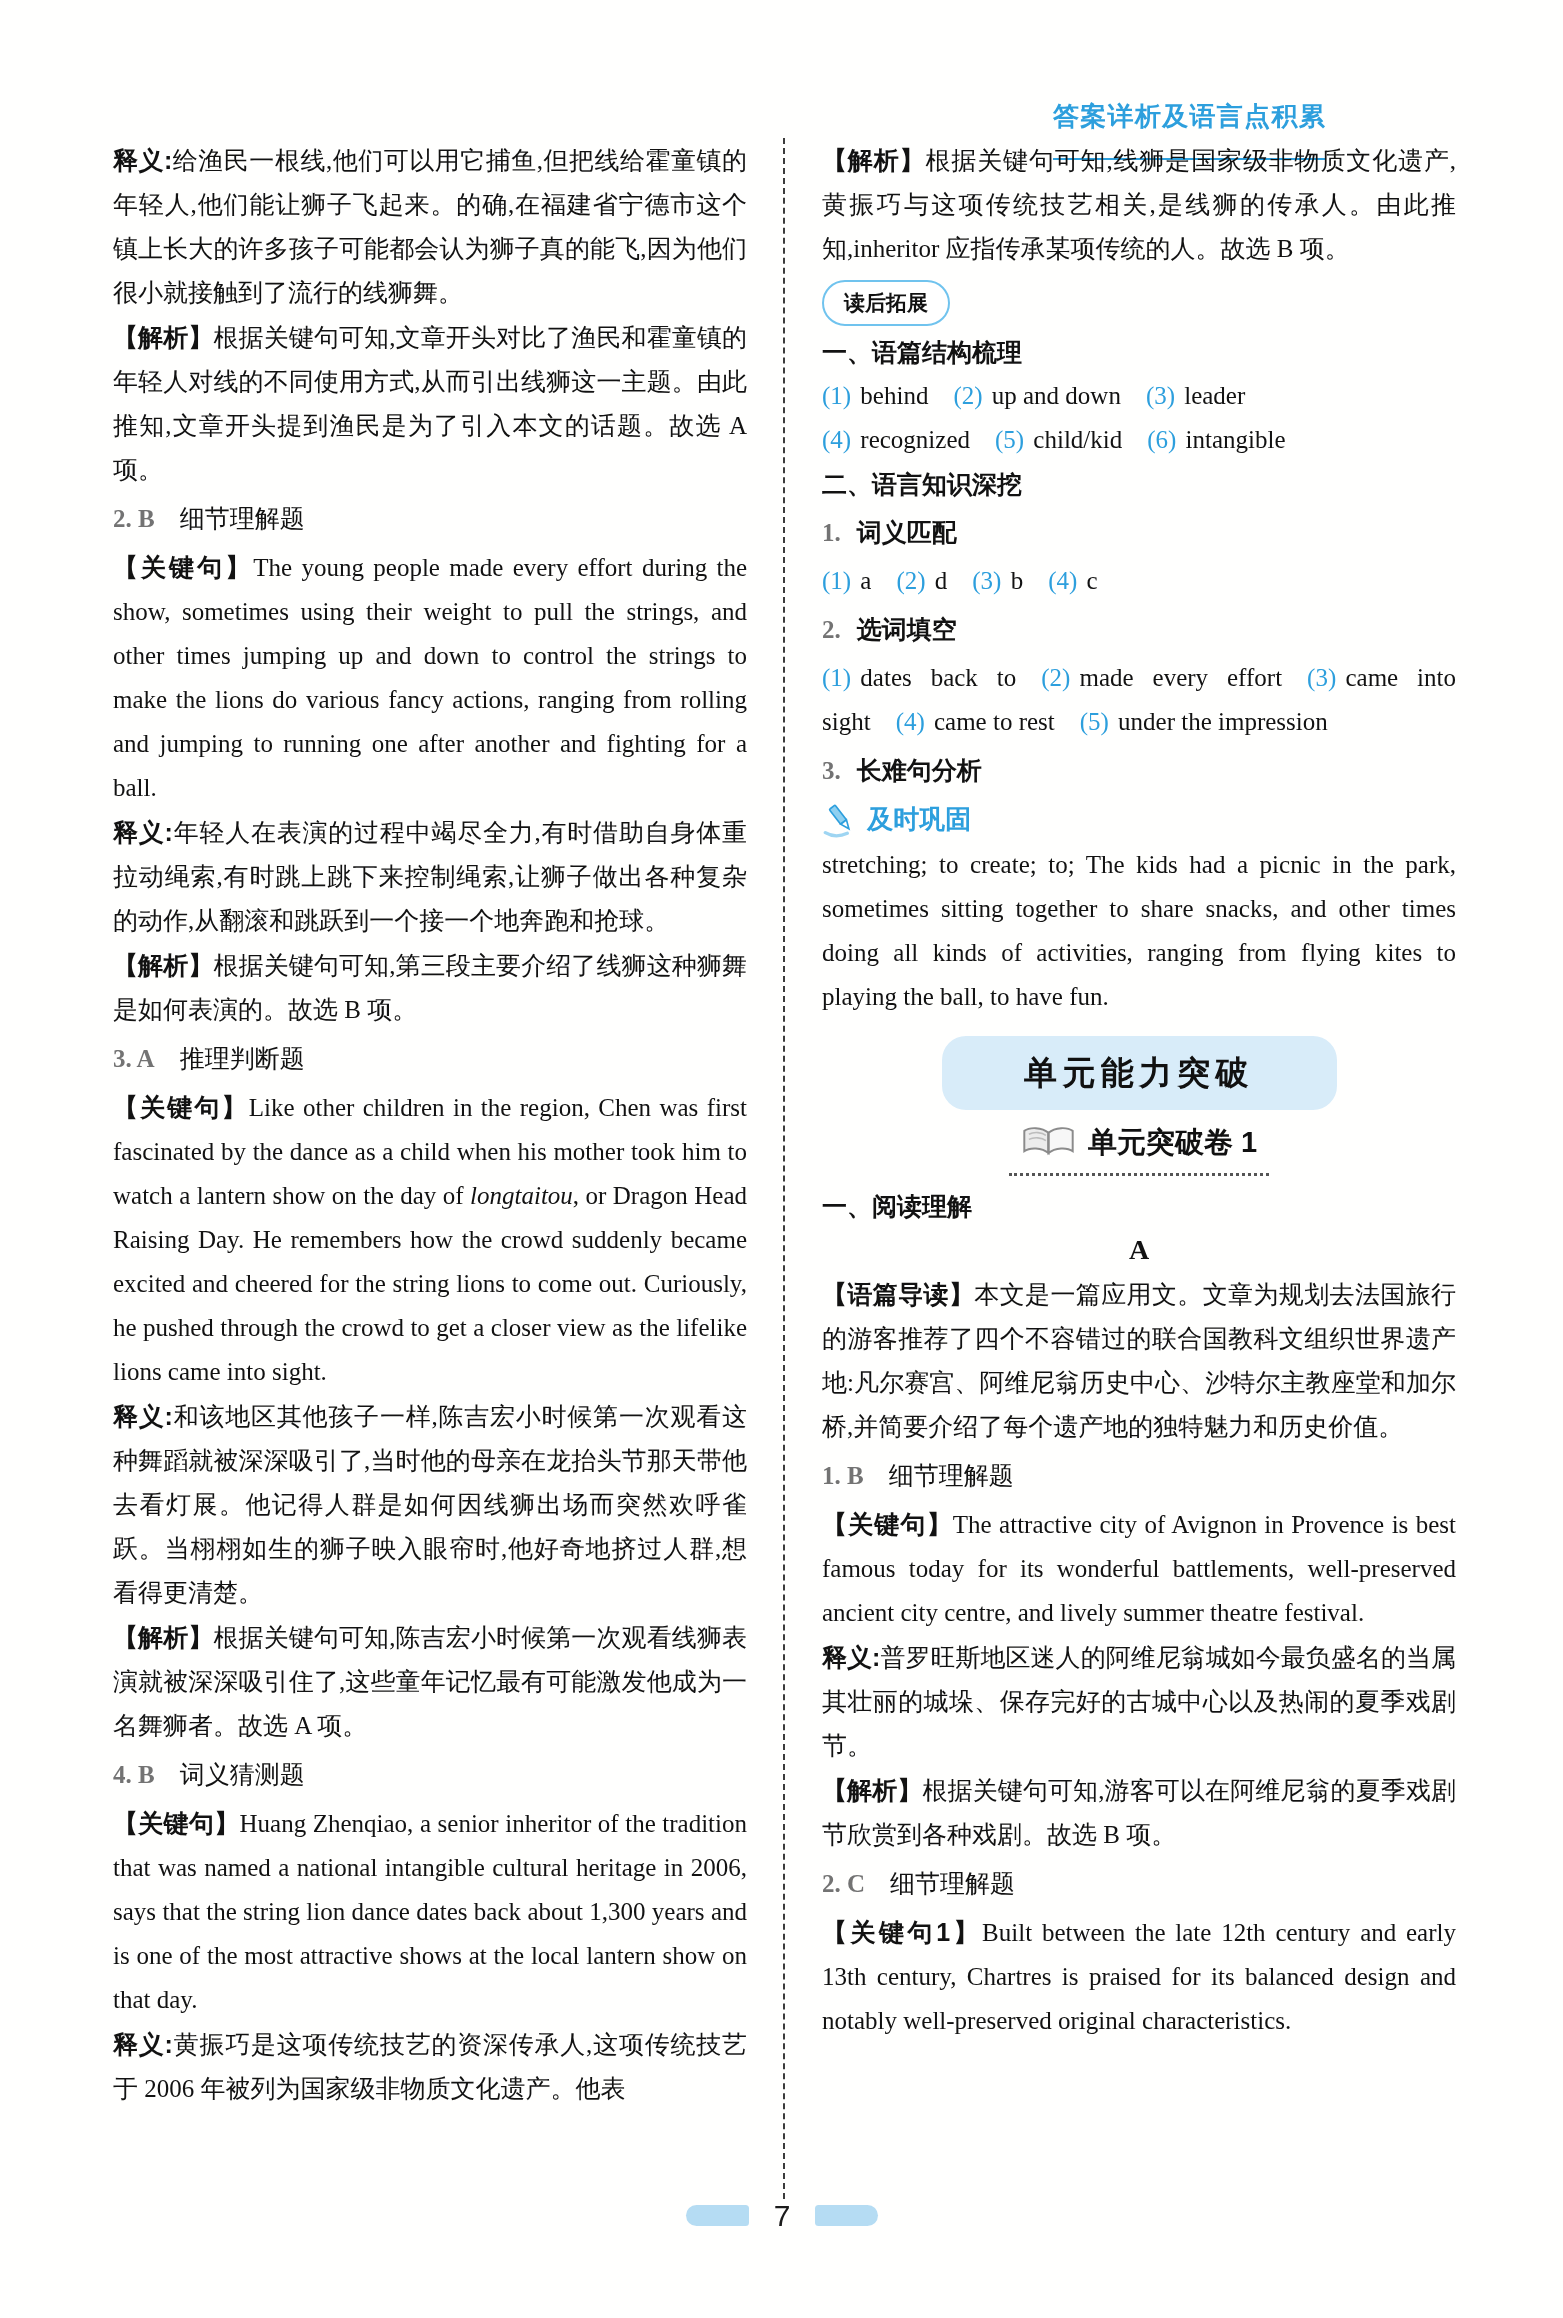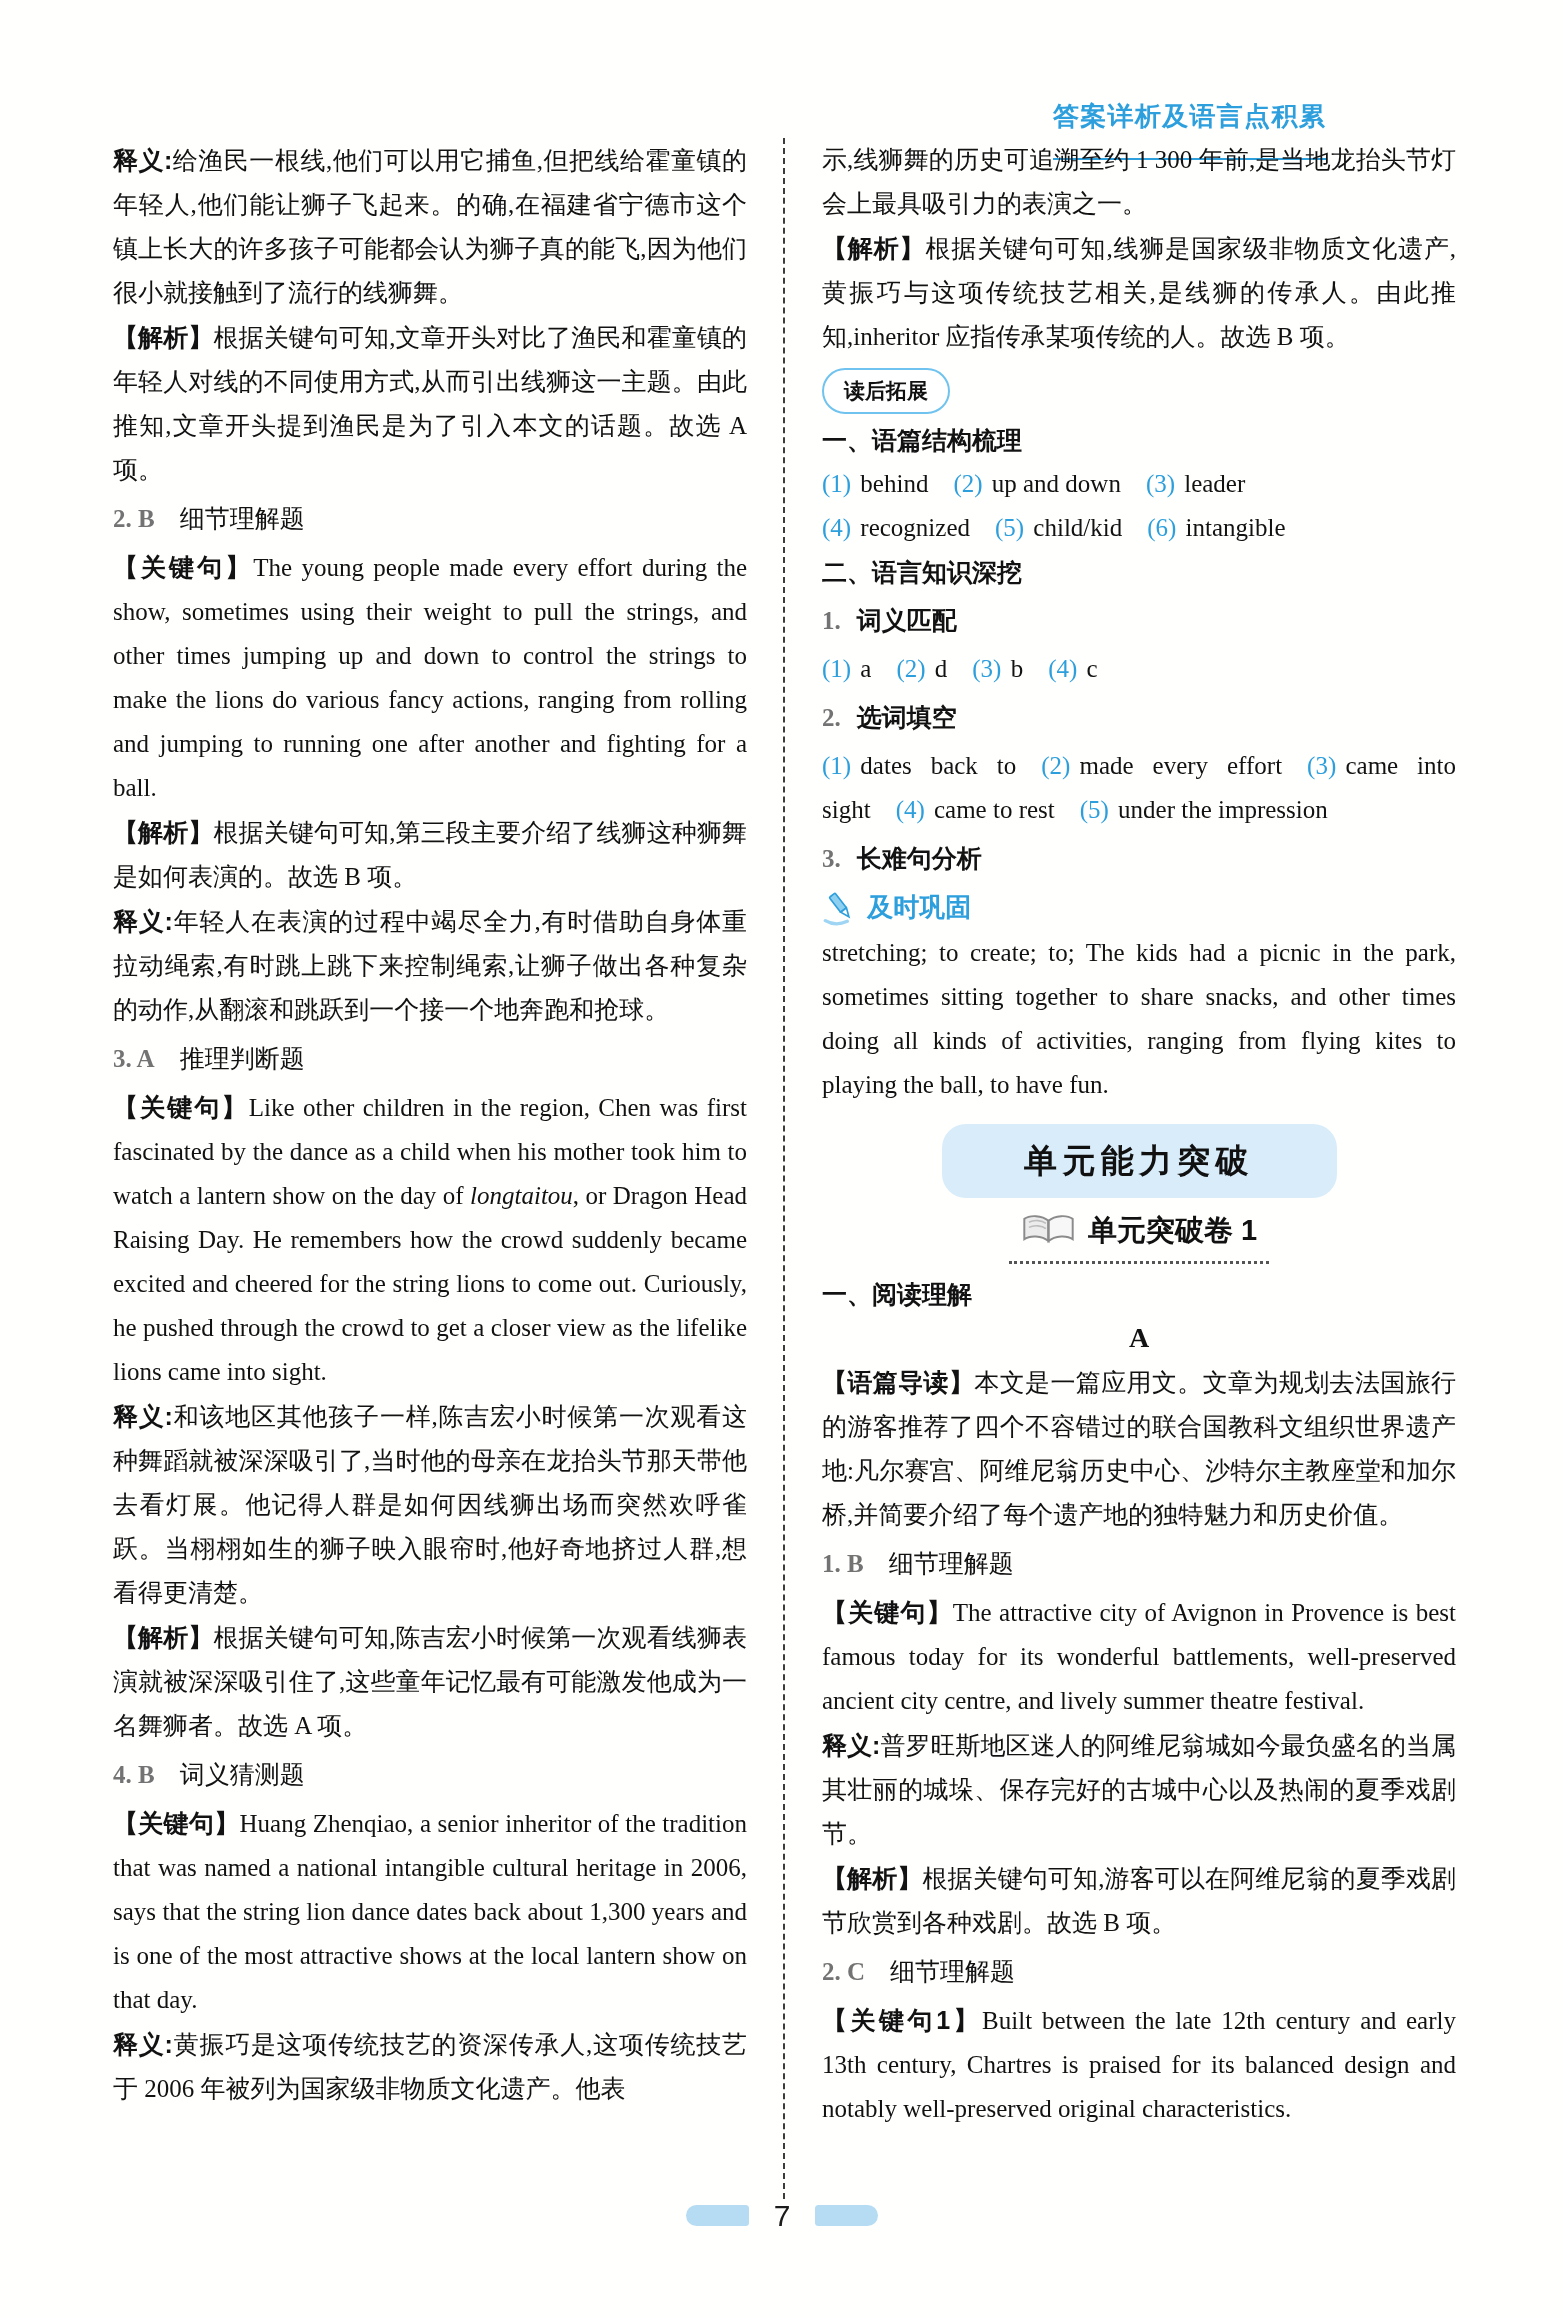--- a/index.html
+++ b/index.html
@@ -69,33 +69,32 @@
 <div class="page">
 
   <div class="header-title">答案详析及语言点积累</div>
   <div class="divider"></div>
 
   <div class="col left">
     <p class="para"><span class="lbl">释义:</span><span>给渔民一根线,他们可以用它捕鱼,但把线给霍童镇的年轻人,他们能让狮子飞起来。的确,在福建省宁德市这个镇上长大的许多孩子可能都会认为狮子真的能飞,因为他们很小就接触到了流行的线狮舞。</span></p>
     <p class="para"><span class="lbl">【解析】</span><span>根据关键句可知,文章开头对比了渔民和霍童镇的年轻人对线的不同使用方式,从而引出线狮这一主题。由此推知,文章开头提到渔民是为了引入本文的话题。故选 A 项。</span></p>
     <p class="para qitem"><span class="qnum">2. B</span><span class="qtitle">细节理解题</span></p>
     <p class="para"><span class="lbl">【关键句】</span><span class="en">The young people made every effort during the show, sometimes using their weight to pull the strings, and other times jumping up and down to control the strings to make the lions do various fancy actions, ranging from rolling and jumping to running one after another and fighting for a ball.</span></p>
+    <p class="para"><span class="lbl">释义:</span><span>年轻人在表演的过程中竭尽全力,有时借助自身体重拉动绳索,有时跳上跳下来控制绳索,让狮子做出各种复杂的动作,从翻滚和跳跃到一个接一个地奔跑和抢球。</span></p>
     <p class="para"><span class="lbl">【解析】</span><span>根据关键句可知,第三段主要介绍了线狮这种狮舞是如何表演的。故选 B 项。</span></p>
-    <p class="para"><span class="lbl">释义:</span><span>年轻人在表演的过程中竭尽全力,有时借助自身体重拉动绳索,有时跳上跳下来控制绳索,让狮子做出各种复杂的动作,从翻滚和跳跃到一个接一个地奔跑和抢球。</span></p>
     <p class="para qitem"><span class="qnum">3. A</span><span class="qtitle">推理判断题</span></p>
     <p class="para"><span class="lbl">【关键句】</span><span class="en">Like other children in the region, Chen was first fascinated by the dance as a child when his mother took him to watch a lantern show on the day of </span><span class="en it">longtaitou</span><span class="en">, or Dragon Head Raising Day. He remembers how the crowd suddenly became excited and cheered for the string lions to come out. Curiously, he pushed through the crowd to get a closer view as the lifelike lions came into sight.</span></p>
     <p class="para"><span class="lbl">释义:</span><span>和该地区其他孩子一样,陈吉宏小时候第一次观看这种舞蹈就被深深吸引了,当时他的母亲在龙抬头节那天带他去看灯展。他记得人群是如何因线狮出场而突然欢呼雀跃。当栩栩如生的狮子映入眼帘时,他好奇地挤过人群,想看得更清楚。</span></p>
     <p class="para"><span class="lbl">【解析】</span><span>根据关键句可知,陈吉宏小时候第一次观看线狮表演就被深深吸引住了,这些童年记忆最有可能激发他成为一名舞狮者。故选 A 项。</span></p>
     <p class="para qitem"><span class="qnum">4. B</span><span class="qtitle">词义猜测题</span></p>
     <p class="para"><span class="lbl">【关键句】</span><span class="en">Huang Zhenqiao, a senior inheritor of the tradition that was named a national intangible cultural heritage in 2006, says that the string lion dance dates back about 1,300 years and is one of the most attractive shows at the local lantern show on that day.</span></p>
     <p class="para"><span class="lbl">释义:</span><span>黄振巧是这项传统技艺的资深传承人,这项传统技艺于 2006 年被列为国家级非物质文化遗产。他表</span></p>
   </div>
 
   <div class="col right">
-    <p class="para"><span>示,线狮舞的历史可追溯至约 1 300 年前,是当地龙抬头节灯会上最具吸引力的表演之一。</span></p>
     <p class="para"><span class="lbl">【解析】</span><span>根据关键句可知,线狮是国家级非物质文化遗产,黄振巧与这项传统技艺相关,是线狮的传承人。由此推知,inheritor 应指传承某项传统的人。故选 B 项。</span></p>
 
     <div class="badgewrap"><span class="badge">读后拓展</span></div>
 
     <p class="para heading">一、语篇结构梳理</p>
 
     <p class="para ansrow"><span class="pair"><span class="anum">(1)</span><span>behind</span></span><span class="pair"><span class="anum">(2)</span><span>up and down</span></span><span class="pair"><span class="anum">(3)</span><span>leader</span></span></p>
 
     <p class="para ansrow"><span class="pair"><span class="anum">(4)</span><span>recognized</span></span><span class="pair"><span class="anum">(5)</span><span>child/kid</span></span><span class="pair"><span class="anum">(6)</span><span>intangible</span></span></p>
 

